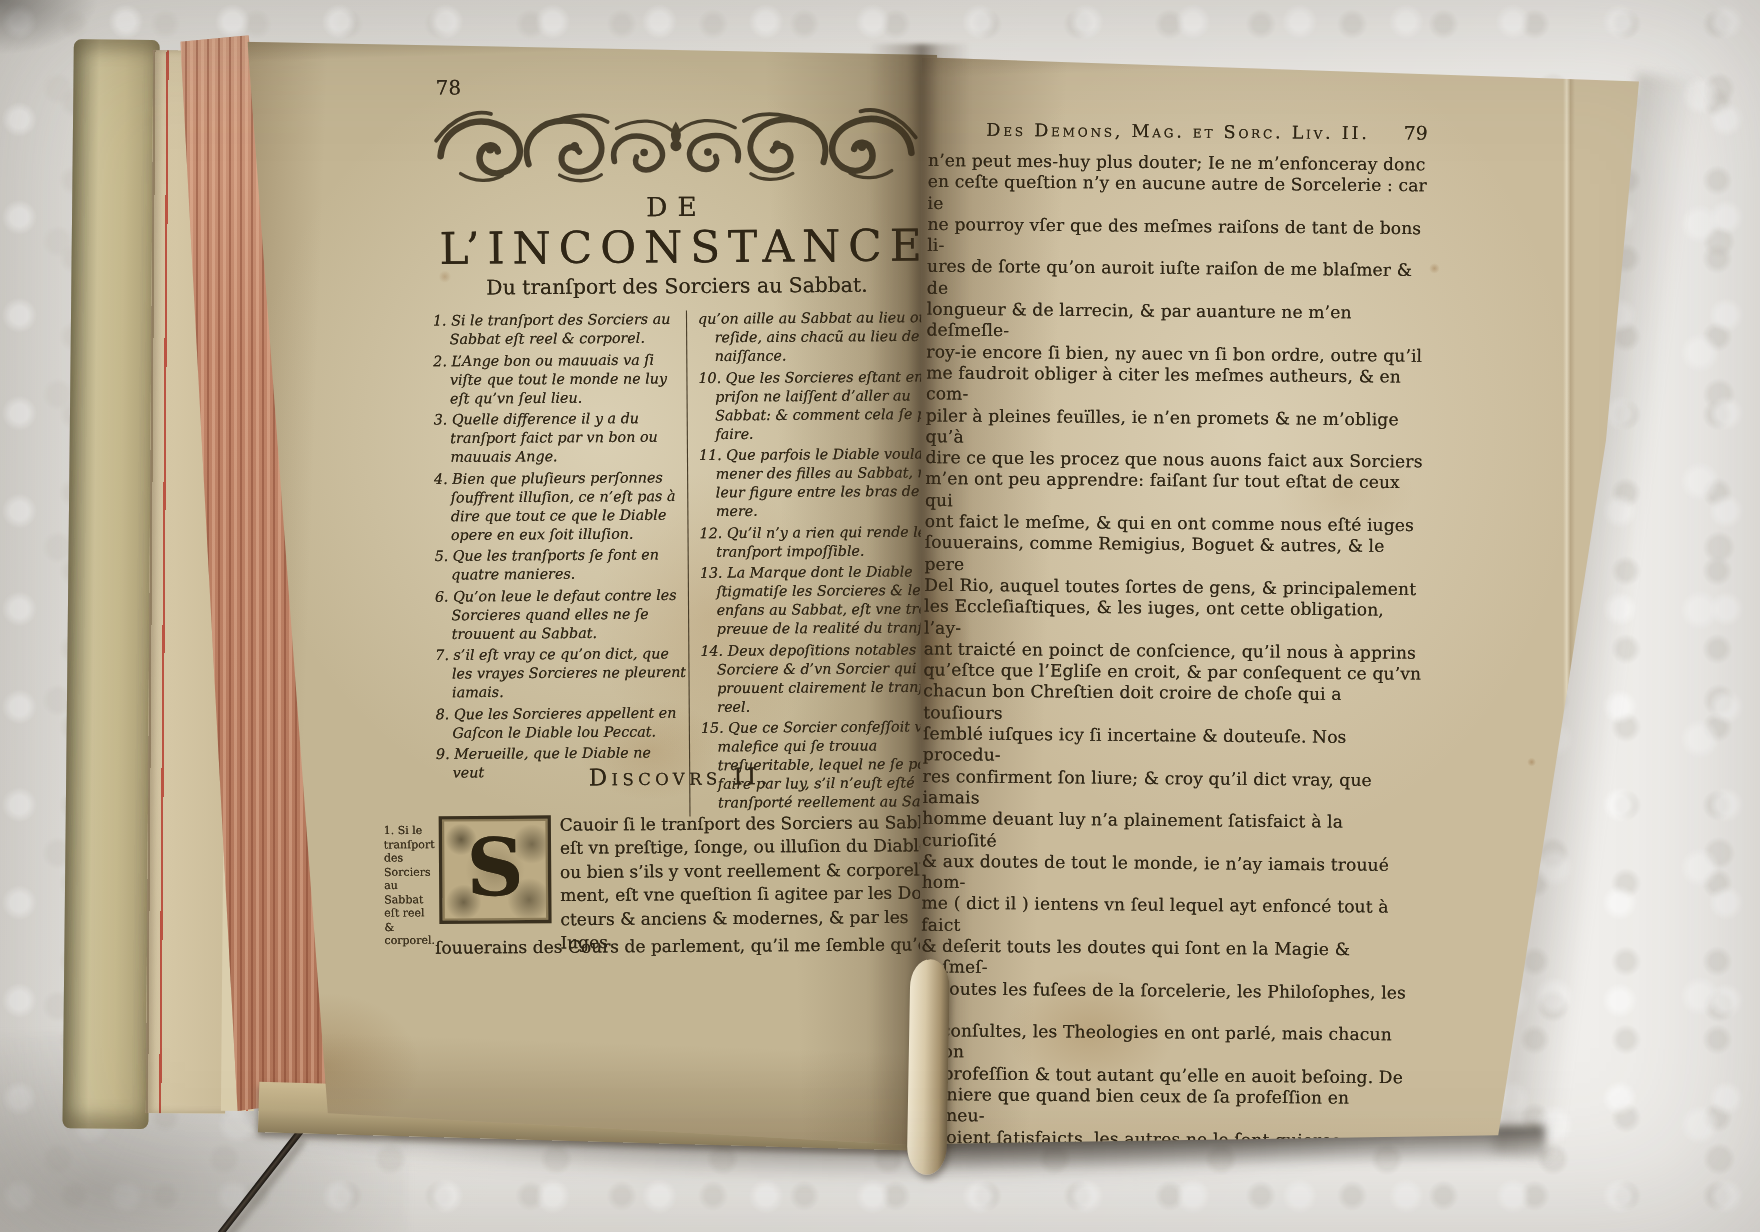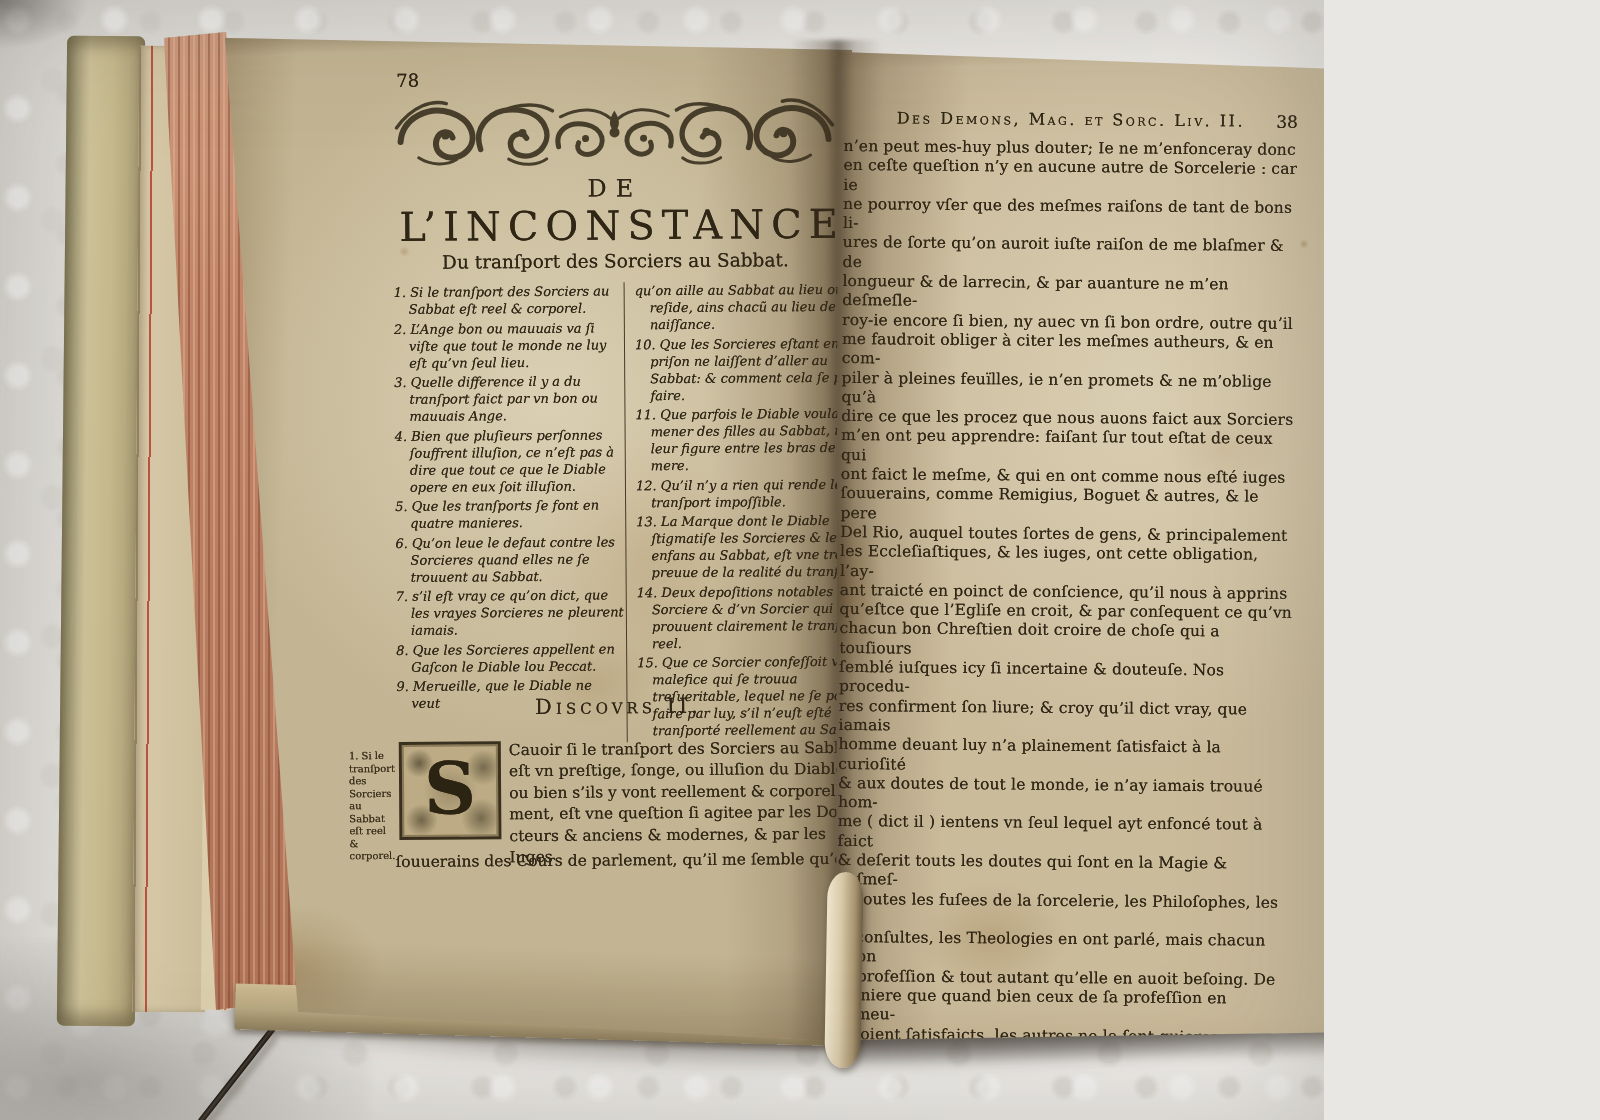--- a/index.html
+++ b/index.html
@@ -1,21 +1,21 @@
 <!DOCTYPE html>
 <html><head>
 <meta charset="utf-8">
 <style>
   html,body{margin:0;padding:0;}
   body{
     width:1600px;height:1120px;overflow:hidden;
     font-family:"DejaVu Serif","Liberation Serif",serif;
     background:#e9e7e3;
   }
-  .scene{position:relative;width:1324px;height:1120px;overflow:hidden;}
+  .scene{position:relative;width:1600px;height:1120px;overflow:hidden;}
 
   
   .backdrop{
     position:absolute;inset:0;background-color:#e9e7e3;
     background-image:
       radial-gradient(circle at 18% 22%, rgba(255,255,255,0.55) 0 8px, rgba(255,255,255,0) 16px),
       radial-gradient(circle at 62% 74%, rgba(255,255,255,0.45) 0 10px, rgba(255,255,255,0) 18px),
       radial-gradient(circle at 81% 31%, rgba(208,205,199,0.55) 0 7px, rgba(208,205,199,0) 14px),
       radial-gradient(circle at 35% 58%, rgba(211,208,202,0.5) 0 9px, rgba(211,208,202,0) 15px),
       linear-gradient(115deg, rgba(186,184,178,0.30), rgba(255,255,255,0) 45%, rgba(255,255,255,0.30) 80%);
@@ -245,21 +245,21 @@
 ment, eſt vne queſtion ſi agitee par les Do-
 cteurs &amp; anciens &amp; modernes, &amp; par les Iuges</div>
       <div class="para-bottom">ſouuerains des Cours de parlement, qu’il me ſemble qu’on</div>
     </div>
   </div>
 
   <div class="page page-right">
     <div class="right-text ink">
       <div class="rheader">
         <span>Des Demons, Mag. et Sorc. Liv. II.</span>
-        <span class="folio-right">38</span>
+        <span class="folio-right">79</span>
       </div>
       <div class="rbody">n’en peut mes-huy plus douter; Ie ne m’enfonceray donc
 en ceſte queſtion n’y en aucune autre de Sorcelerie : car ie
 ne pourroy vſer que des meſmes raiſons de tant de bons li-
 ures de ſorte qu’on auroit iuſte raiſon de me blaſmer &amp; de
 longueur &amp; de larrecin, &amp; par auanture ne m’en deſmeſle-
 roy-ie encore ſi bien, ny auec vn ſi bon ordre, outre qu’il
 me faudroit obliger à citer les meſmes autheurs, &amp; en com-
 piler à pleines feuïlles, ie n’en promets &amp; ne m’oblige qu’à
 dire ce que les procez que nous auons faict aux Sorciers

